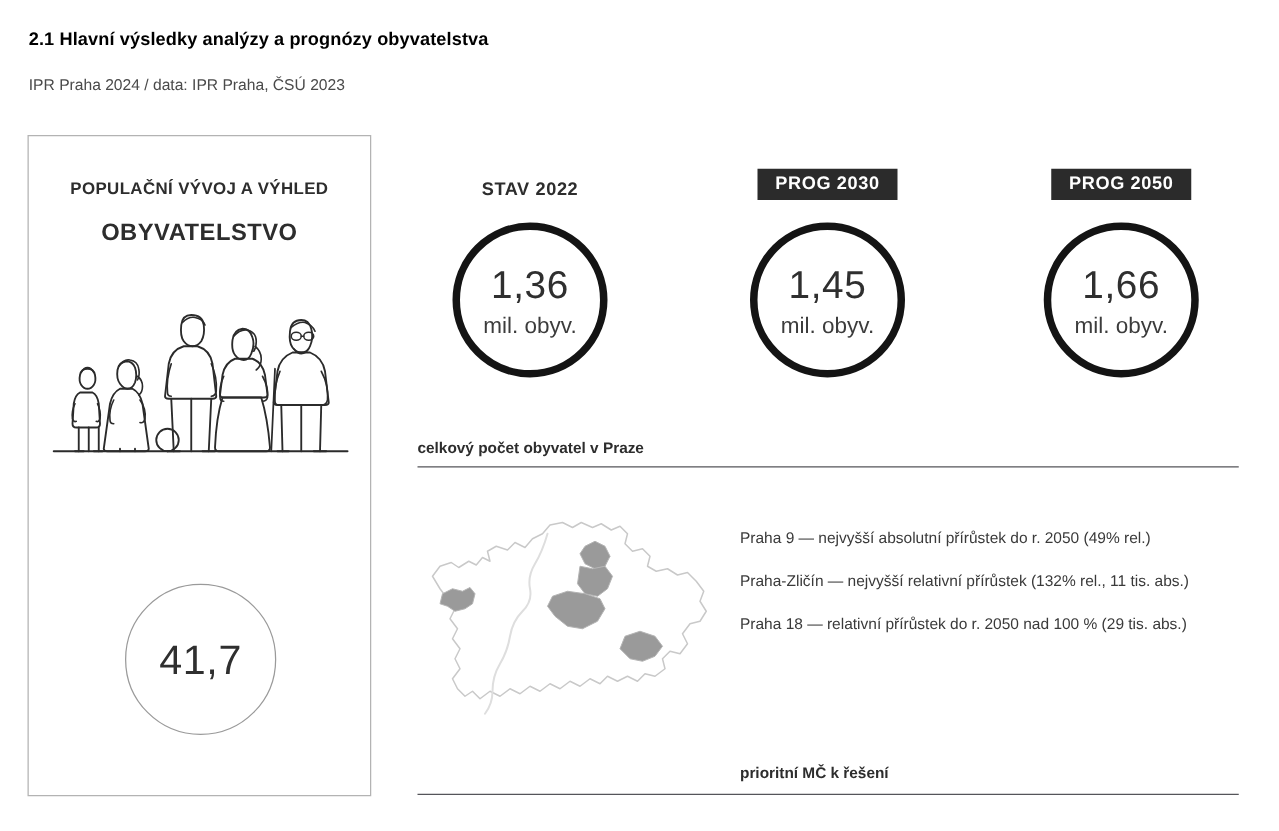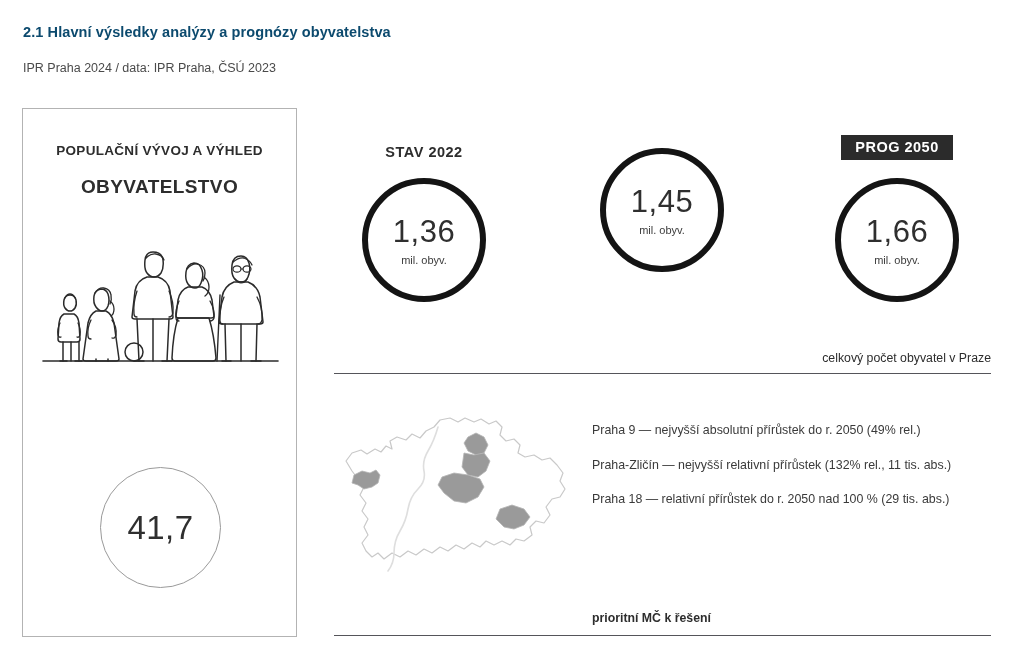--- a/index.html
+++ b/index.html
@@ -16,21 +16,21 @@
     overflow: hidden;
   }
 
   
   #header-title {
     position: absolute;
     left: 23px;
     top: 24px;
     font-size: 14.5px;
     font-weight: bold;
-    color: #0c4a6e;
+    color: #000000;
     letter-spacing: 0.1px;
     white-space: nowrap;
   }
   #header-subtitle {
     position: absolute;
     left: 23px;
     top: 49px;
     font-size: 12.5px;
     font-weight: normal;
     color: #4a4a4a;
@@ -165,33 +165,33 @@
     justify-content: center;
   }
   .stat-value {
     font-size: 31px;
     color: #2f2f2f;
     line-height: 1;
     letter-spacing: 0.5px;
     margin-top: 2px;
   }
   .stat-unit {
-    font-size: 11px;
+    font-size: 18px;
     color: #3c3c3c;
     margin-top: 7px;
   }
 
   #circles-caption {
     position: absolute;
     left: 0;
     top: 243px;
     width: 657px;
-    text-align: right;
+    text-align: left;
     font-size: 12.3px;
-    font-weight: normal;
+    font-weight: bold;
     color: #2d2d2d;
   }
   #divider-top {
     position: absolute;
     left: 0;
     top: 265px;
     width: 657px;
     height: 0;
     border-top: 1.2px solid #55555a;
   }
@@ -310,20 +310,23 @@
     <div class="stat-label-wrap">
       <span class="stat-label-plain">STAV 2022</span>
     </div>
     <div class="stat-circle">
       <span class="stat-value">1,36</span>
       <span class="stat-unit">mil. obyv.</span>
     </div>
   </div>
 
   <div class="stat-group" id="stat-group-1">
+    <div class="stat-label-wrap">
+      <span class="stat-label-badge">PROG 2030</span>
+    </div>
     <div class="stat-circle">
       <span class="stat-value">1,45</span>
       <span class="stat-unit">mil. obyv.</span>
     </div>
   </div>
 
   <div class="stat-group" id="stat-group-2">
     <div class="stat-label-wrap">
       <span class="stat-label-badge">PROG 2050</span>
     </div>

